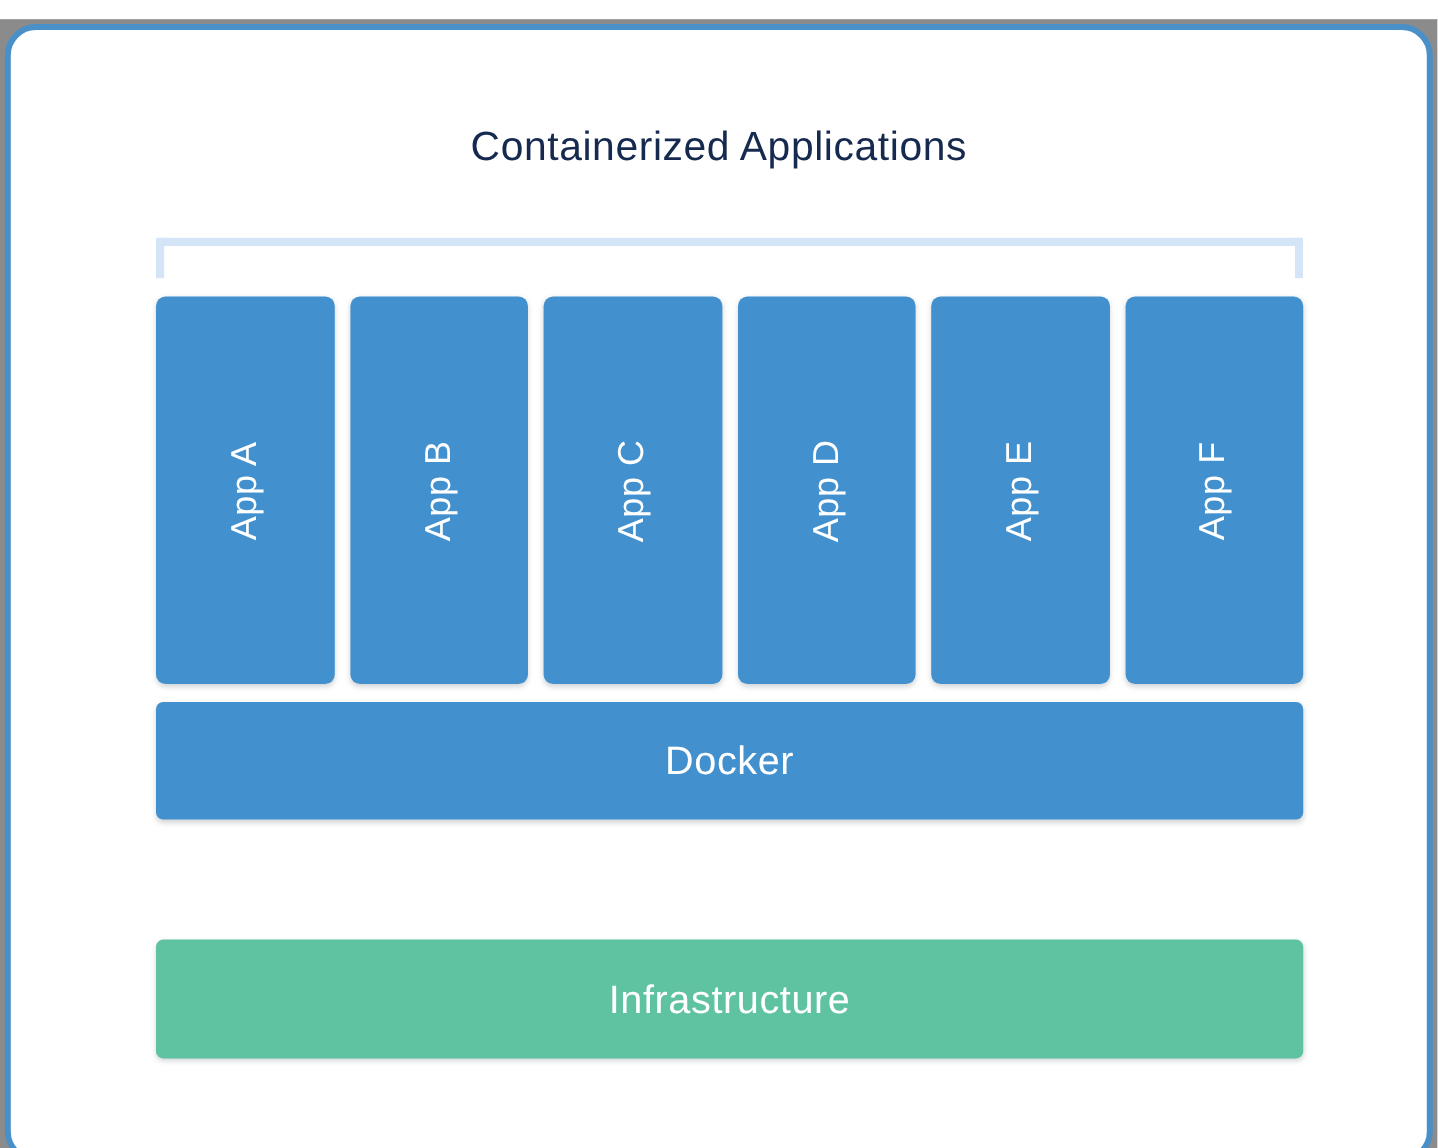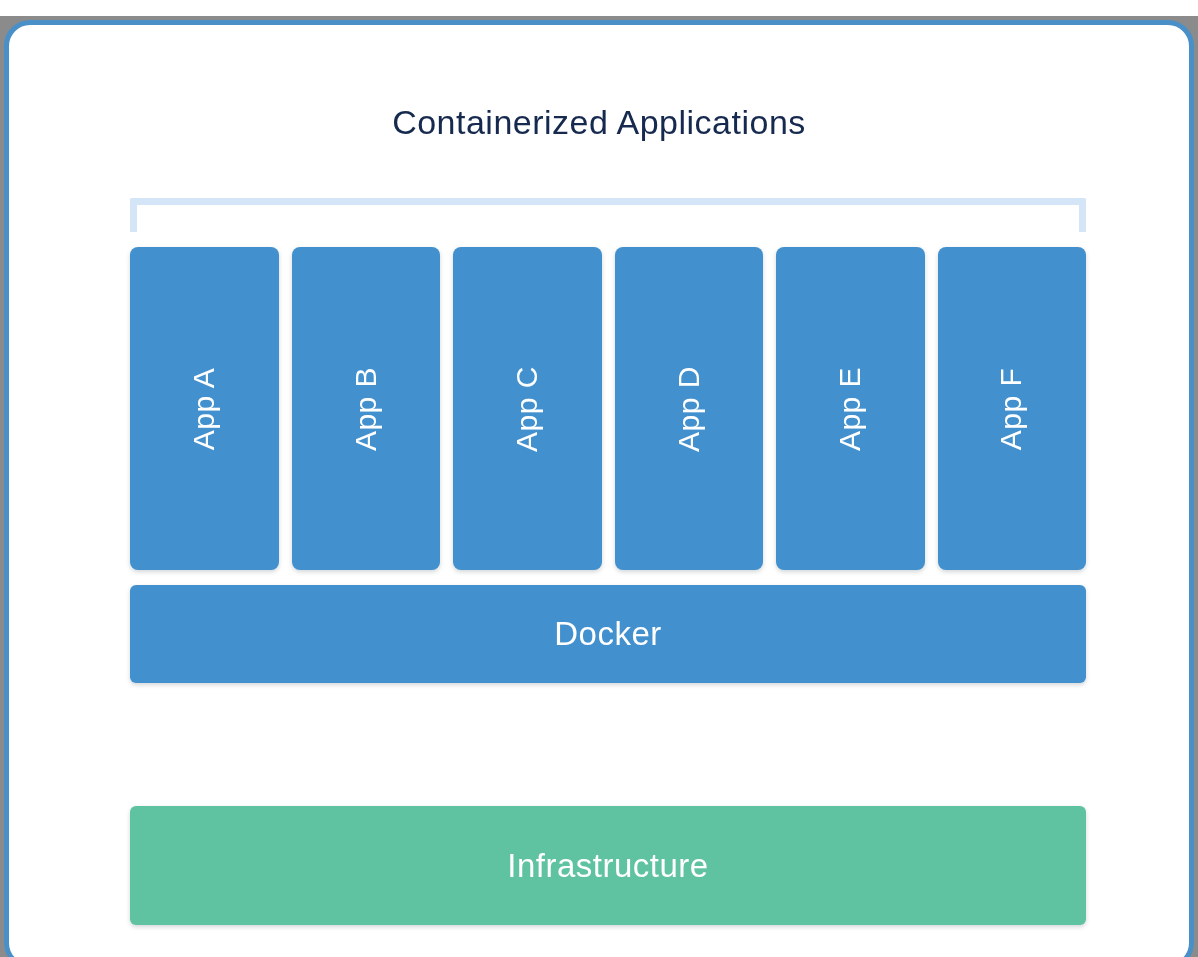--- a/index.html
+++ b/index.html
@@ -106,22 +106,22 @@
     background: var(--primary-blue);
     color: var(--white);
   }
   .bar-host {
     top: 672px;
     height: 96px;
     background: var(--light-blue);
     color: var(--navy);
   }
   .bar-infra {
-    top: 781px;
-    height: 119px;
+    top: 758px;
+    height: 99px;
     background: var(--green);
     color: var(--white);
   }
 </style>
 </head>
 <body>
 
 <div class="stage">
   <div class="card">
 

